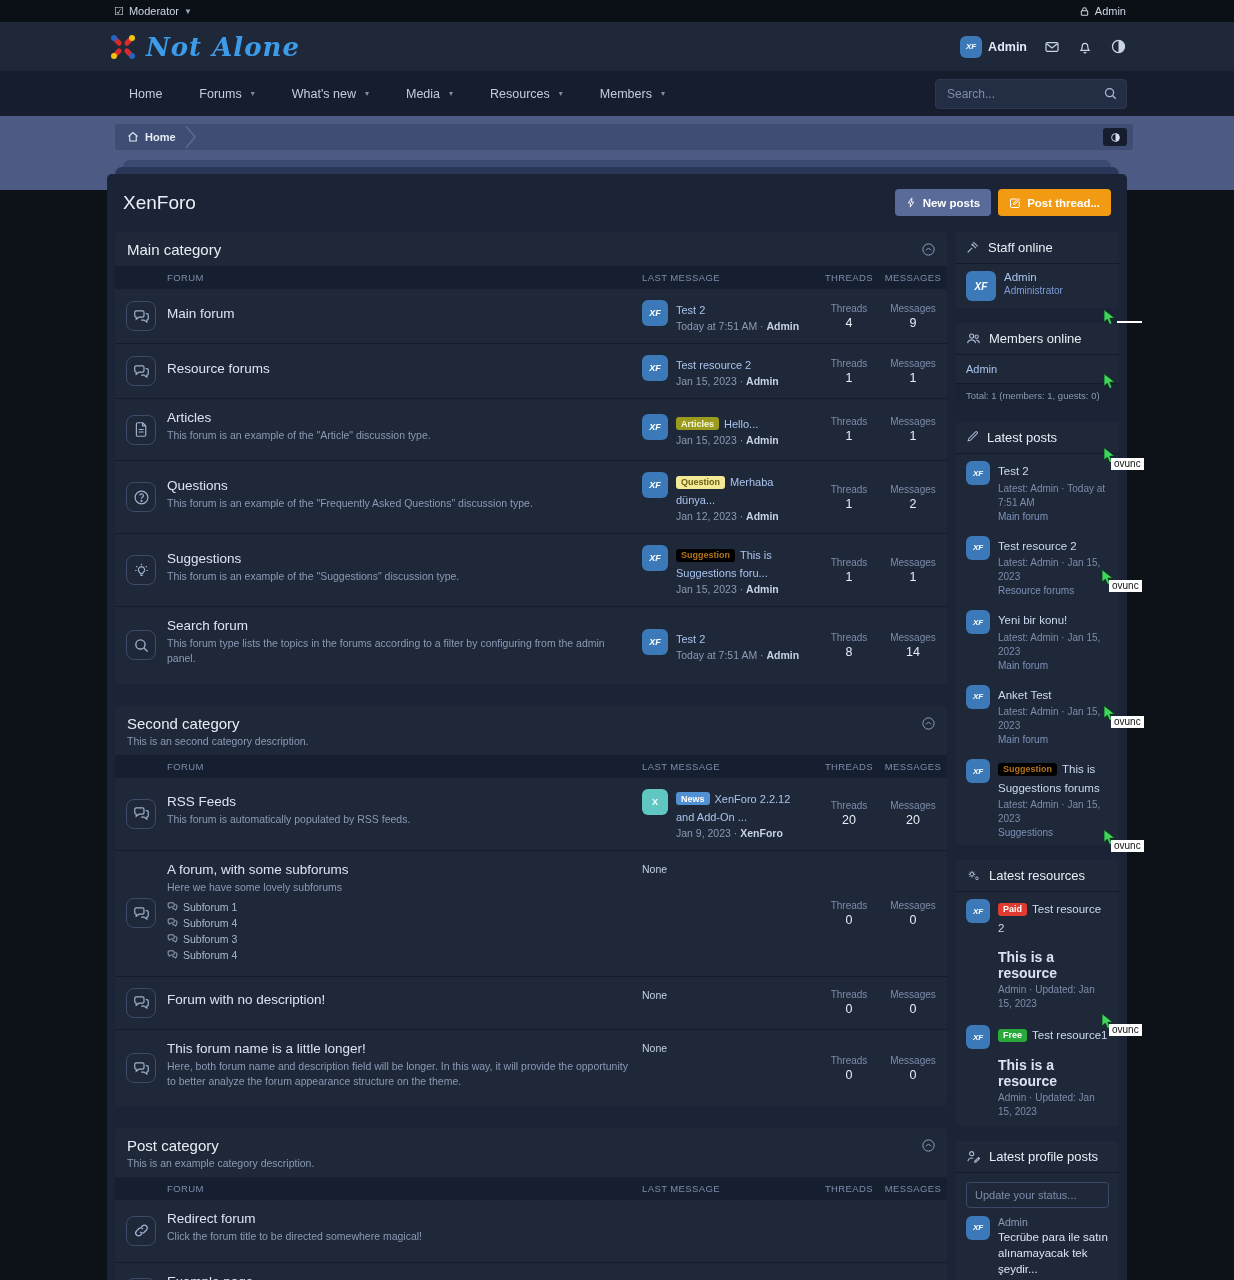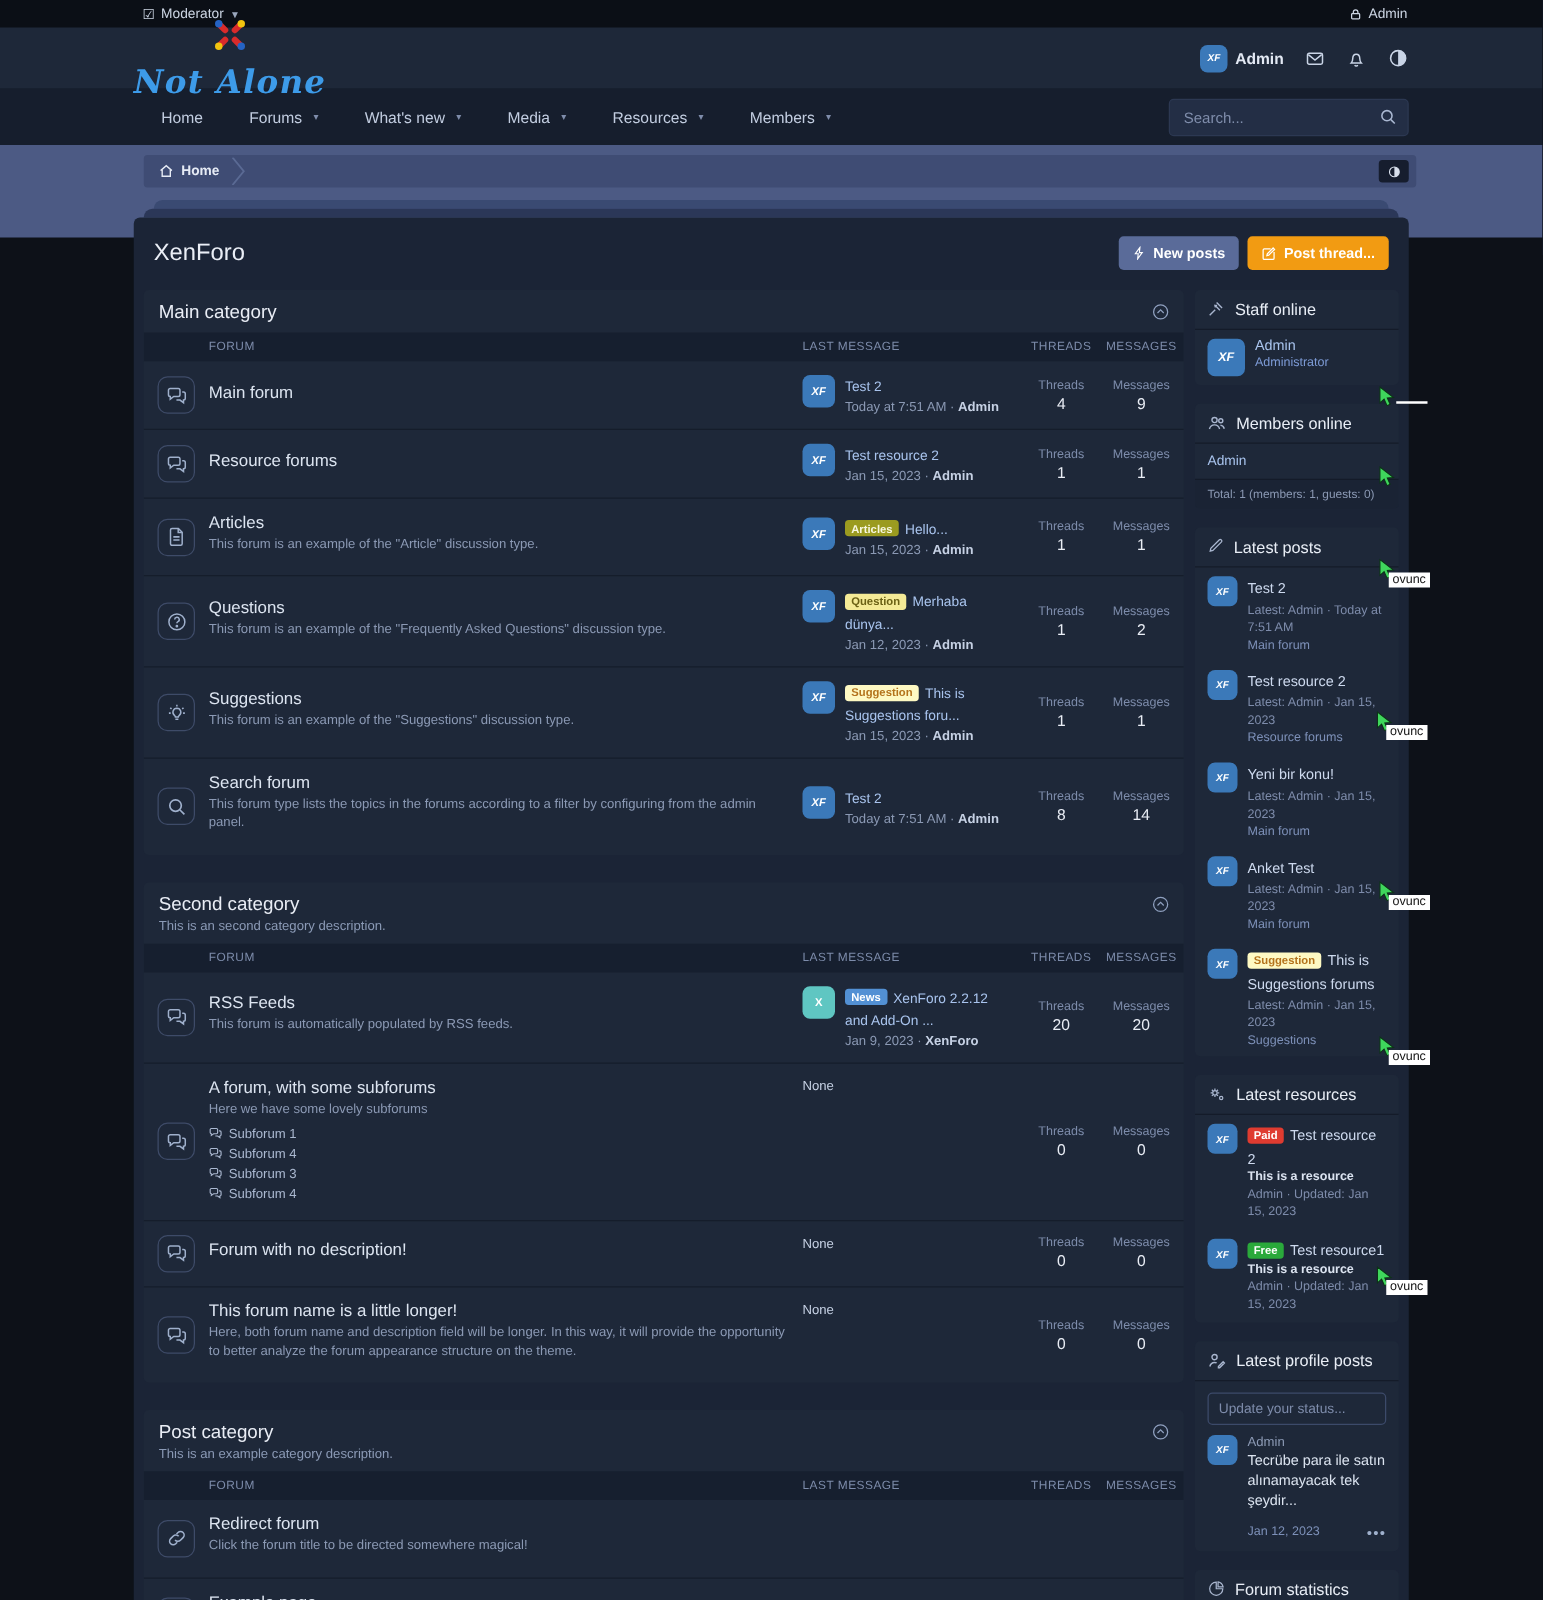--- a/index.html
+++ b/index.html
@@ -13,21 +13,21 @@
   svg { display:block; }
 
   
   .topbar { height:22px; background:#0b0f16; display:flex; align-items:center;
     justify-content:space-between; padding:0 108px 0 114px; font-size:11px; color:#cdd6e4; }
   .topbar .grp { display:flex; align-items:center; gap:5px; cursor:pointer; }
   .topbar .caret { font-size:8px; color:#9aa7bd; }
 
   
   .header { height:49px; background:#1e2839; display:flex; align-items:center; padding:0 107px; }
-  .logo { display:flex; align-items:center; gap:7px;flex-direction:column; }
+  .logo { display:flex; align-items:center; gap:7px; }
   .logo-name { font-family:"DejaVu Serif", serif; font-style:italic; font-weight:bold;
     font-size:26px; color:#3d9be9; letter-spacing:1px; }
   .hright { margin-left:auto; display:flex; align-items:center; gap:17px; color:#c9d4e6; }
   .huser { display:flex; align-items:center; gap:6px; font-size:12.5px; font-weight:bold; color:#e3e9f4; }
   .avatar { border-radius:6px; background:#3b79b9; color:#fff; display:flex; align-items:center;
     justify-content:center; font-style:italic; font-weight:bold; flex:none; }
   .av-blue { background:#3b79b9; } .av-teal { background:#5fc6c2; font-style:normal; }
   .av-s { width:22px; height:22px; font-size:8px; }
 
   
@@ -102,39 +102,39 @@
   .lnone { font-size:10.5px; color:#c6d1e4; align-self:flex-start; padding-top:1px; }
   .cell-last { align-self:stretch; display:flex; align-items:center; }
   .cell-last.topalign { align-items:flex-start; }
   .statcell { display:flex; flex-direction:column; gap:2px; }
   .statlabel { font-size:10px; color:#7d8cab; }
   .statnum { font-size:12.5px; color:#e9edf5; }
   .badge { display:inline-block; font-size:9px; font-weight:bold; padding:1.5px 5px;
     border-radius:3px; margin-right:5px; vertical-align:1px; }
   .b-olive { background:#9b9b20; color:#f7f7df; }
   .b-yellow { background:#f4ea96; color:#6b6115; }
-  .b-peach { background:#fef9c3; color:#b4731c; }
+  .b-peach { background:#000000; color:#b4731c; }
   .b-blue  { background:#5290d4; color:#fff; }
   .b-red   { background:#df3b30; color:#fff; }
   .b-green { background:#2aa93b; color:#fff; }
 
   
   .sblock { background:#1e2839; border-radius:4px; overflow:hidden; }
   .shead { display:flex; gap:8px; padding:8px 10px; font-size:13px;
     color:#e8edf5; border-bottom:1px solid #141b29; }
   .shead .ic { color:#a9b6cf; }
   .sitem { display:flex; gap:8px; padding:7px 10px; }
   .sname { font-size:11.5px; color:#a9c4ee; cursor:pointer; }
   .srole { font-size:10px; color:#7d9bd6; margin-top:2px; }
   .slist-title { font-size:11.5px; color:#cdd9ee; line-height:1.35; cursor:pointer; }
   .slist-meta { font-size:10px; color:#7e8cab; margin-top:2px; line-height:1.4; }
   .slist-forum { font-size:10px; color:#7d90b8; margin-top:1px; cursor:pointer; }
   .totalrow { background:#1a2334; padding:6px 10px; font-size:9.5px; color:#8b99b4; }
   .names { padding:8px 10px; font-size:11px; color:#a9c4ee; border-bottom:1px solid #141b29; }
-  .rdesc { font-size:10px; color:#dbe3f0; font-weight:bold; margin-top:0; }
+  .rdesc { font-size:14px; color:#dbe3f0; font-weight:bold; margin-top:13px; }
   .status-input { display:block; width:143px; margin:9px 10px 5px; height:26px; background:transparent;
     border:1px solid #3c4a6a; border-radius:4px; color:#c7d2e6; font-size:11px; padding:0 8px;
     font-family:"Liberation Sans", sans-serif; }
   .status-input::placeholder { color:#7e8cab; }
   .ppost { padding:3px 10px 8px; display:flex; gap:8px; }
   .ppname { font-size:10.5px; color:#8b99b4; }
   .pptext { font-size:11.5px; color:#dce4f0; line-height:1.4; margin-top:1px; }
   .ppfoot { display:flex; justify-content:space-between; align-items:center; padding:2px 10px 8px 42px; }
   .ppdate { font-size:10px; color:#7d90b8; }
   .ppmore { color:#9fb0cc; font-size:12px; letter-spacing:1px; cursor:pointer; }

